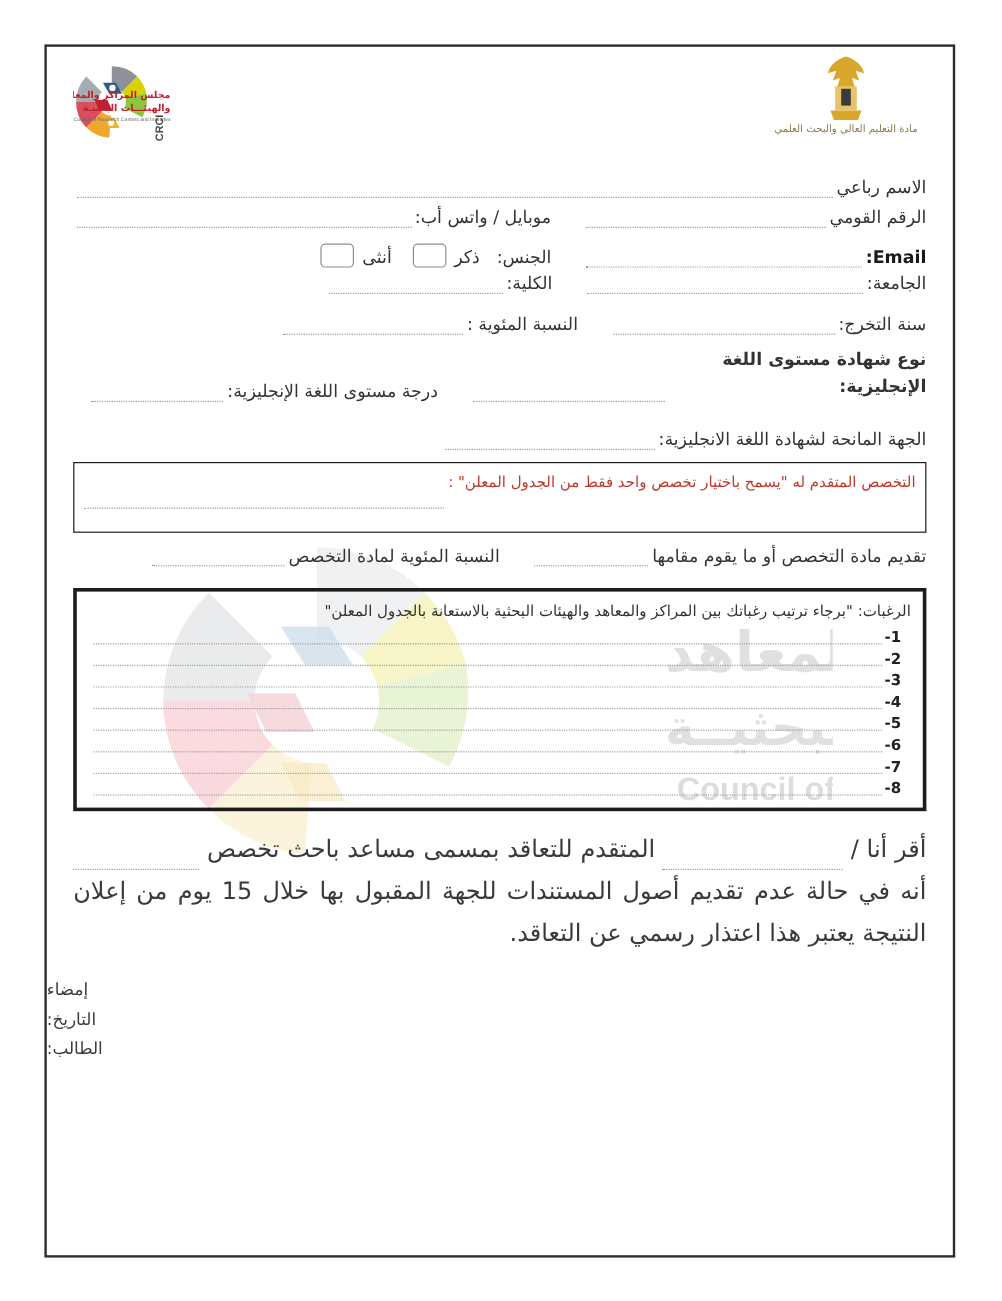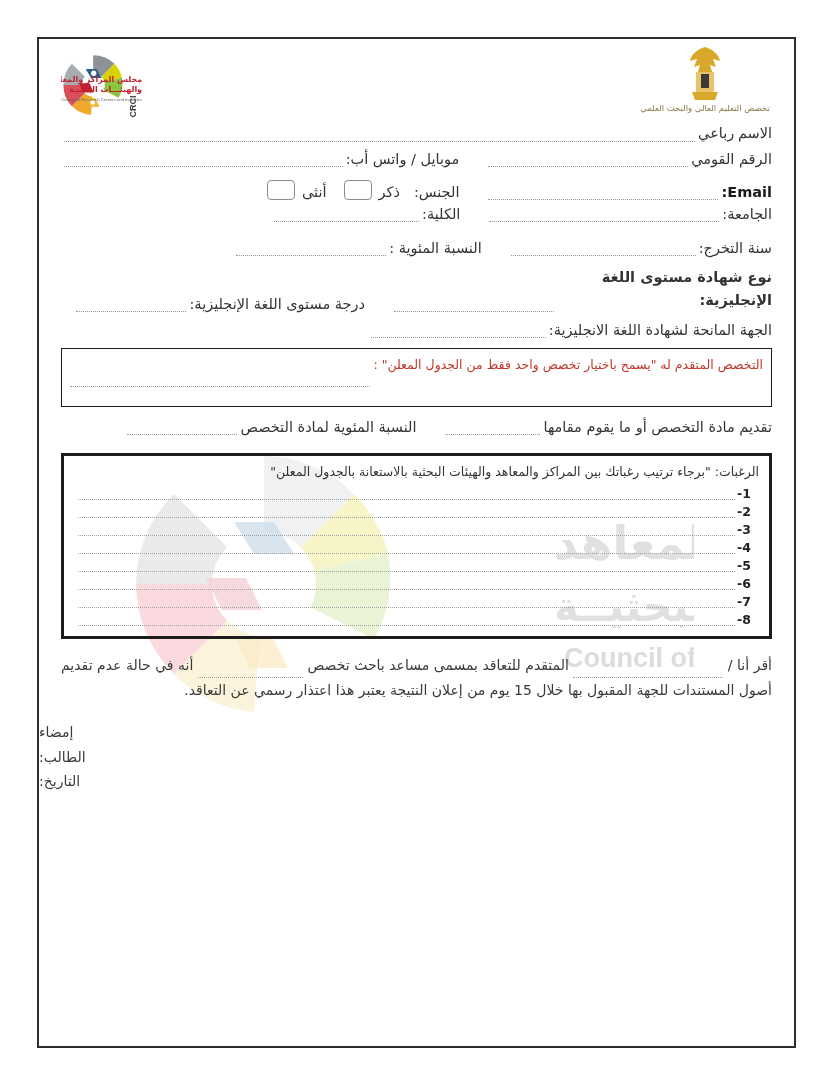--- a/index.html
+++ b/index.html
@@ -181,21 +181,21 @@
   .wish-dots {
     flex: 1;
     border-bottom: 1.4px dotted #a0a0a0;
     height: 13px;
     margin-left: 4px;
   }
 
   
   .declaration {
     margin: 14px 22px 0 22px;
-    font-size: 14px;
+    font-size: 20px;
     line-height: 1.75;
     color: #3a3a3a;
     text-align: justify;
     direction: rtl;
   }
   .inline-dots {
     display: inline-block;
     border-bottom: 1.5px dotted #9a9a9a;
     height: 12px;
     vertical-align: bottom;
@@ -268,25 +268,25 @@
         </svg>
       </div>
 
       <div class="emblem-right">
         <svg width="42" height="58" viewBox="0 0 42 58" xmlns="http://www.w3.org/2000/svg">
           <path d="M21,2 C14,4 7,9 6,16 L13,14 L10,22 L16,20 L13,30 L21,27 L29,30 L26,20 L32,22 L29,14 L36,16 C35,9 28,4 21,2 Z" fill="#d9a72c"></path>
           <rect x="12" y="27" width="18" height="20" fill="#e8c36a"></rect>
           <rect x="17" y="29" width="8" height="14" fill="#3a3a3a"></rect>
           <path d="M8,47 L34,47 L31,55 L11,55 Z" fill="#d9a72c"></path>
         </svg>
-        <div class="ministry-text">تخصص التعليم العالي والبحث العلمي</div>
-      </div>
-    </div>
-
-    <div class="row" style="margin-top:4px;font-family:Liberation Serif, serif;">
+        <div class="ministry-text">مادة التعليم العالي والبحث العلمي</div>
+      </div>
+    </div>
+
+    <div class="row" style="margin-top:28px;">
       <span class="lbl">الاسم رباعي</span>
       <span class="dots"></span>
     </div>
 
     <div class="row">
       <span class="lbl">الرقم القومي</span>
       <span class="dots" style="flex:0 0 200px;"></span>
       <span class="gap"></span>
       <span class="lbl">موبايل / واتس أب:</span>
       <span class="dots"></span>
@@ -324,21 +324,21 @@
 
     <div class="row" style="margin-top:10px; align-items:flex-start;">
       <span class="lbl" style="white-space:normal; max-width:215px; line-height:1.6; text-align:right;font-weight:bold;">نوع شهادة مستوى اللغة الإنجليزية:</span>
       <span class="dots" style="flex:0 0 160px; align-self:flex-end;"></span>
       <span class="gap"></span>
       <span class="lbl" style="align-self:flex-end;">درجة مستوى اللغة الإنجليزية:</span>
       <span class="dots" style="flex:0 0 110px; align-self:flex-end;"></span>
       <span class="spec-spacer"></span>
     </div>
 
-    <div class="row" style="margin-top:10px;">
+    <div class="row" style="margin-top:24px;">
       <span class="lbl">الجهة المانحة لشهادة اللغة الانجليزية:</span>
       <span class="dots" style="flex:0 0 175px;"></span>
       <span class="spec-spacer"></span>
     </div>
 
     <div class="spec-box">
       <div class="spec-text">التخصص المتقدم له "يسمح باختيار تخصص واحد فقط من الجدول المعلن" :</div>
       <div class="spec-line-row">
         <span class="spec-spacer"></span>
         <span class="spec-dots"></span>
@@ -390,18 +390,18 @@
         <span class="wish-dots"></span>
       </div>
     </div>
 
     <div class="declaration">
       <span>أقر أنا / </span><span class="inline-dots d1"></span><span> المتقدم للتعاقد بمسمى مساعد باحث تخصص </span><span class="inline-dots d2"></span><span> أنه في حالة عدم تقديم أصول المستندات للجهة المقبول بها خلال 15 يوم من إعلان النتيجة يعتبر هذا اعتذار رسمي عن التعاقد.</span>
     </div>
 
     <div class="sign-block">
       <div class="sign-line">إمضاء</div>
+      <div class="sign-line">التاريخ:</div>
       <div class="sign-line">الطالب:</div>
-      <div class="sign-line">التاريخ:</div>
     </div>
 
   </div>
 </div>
 
 </body></html>

